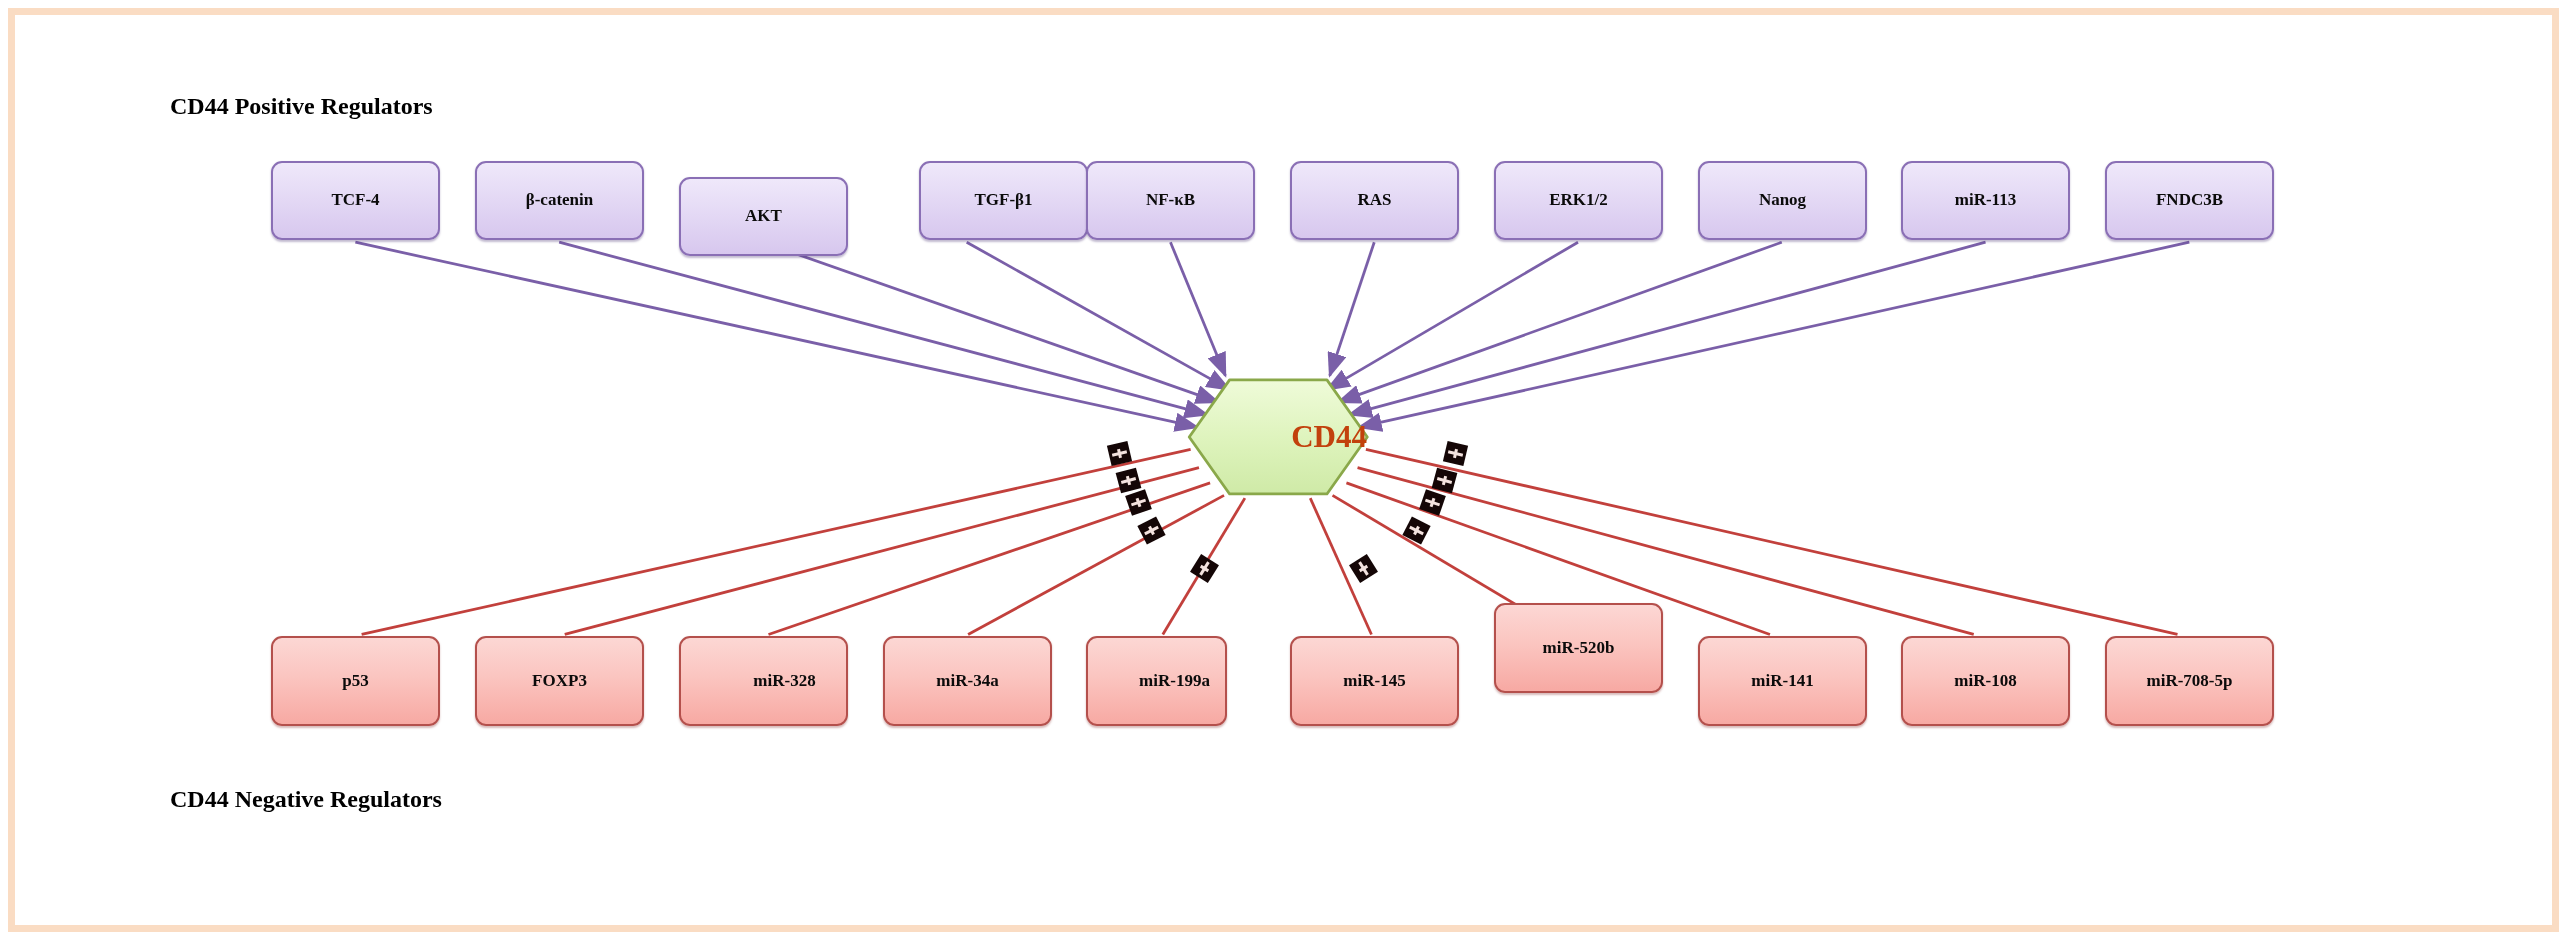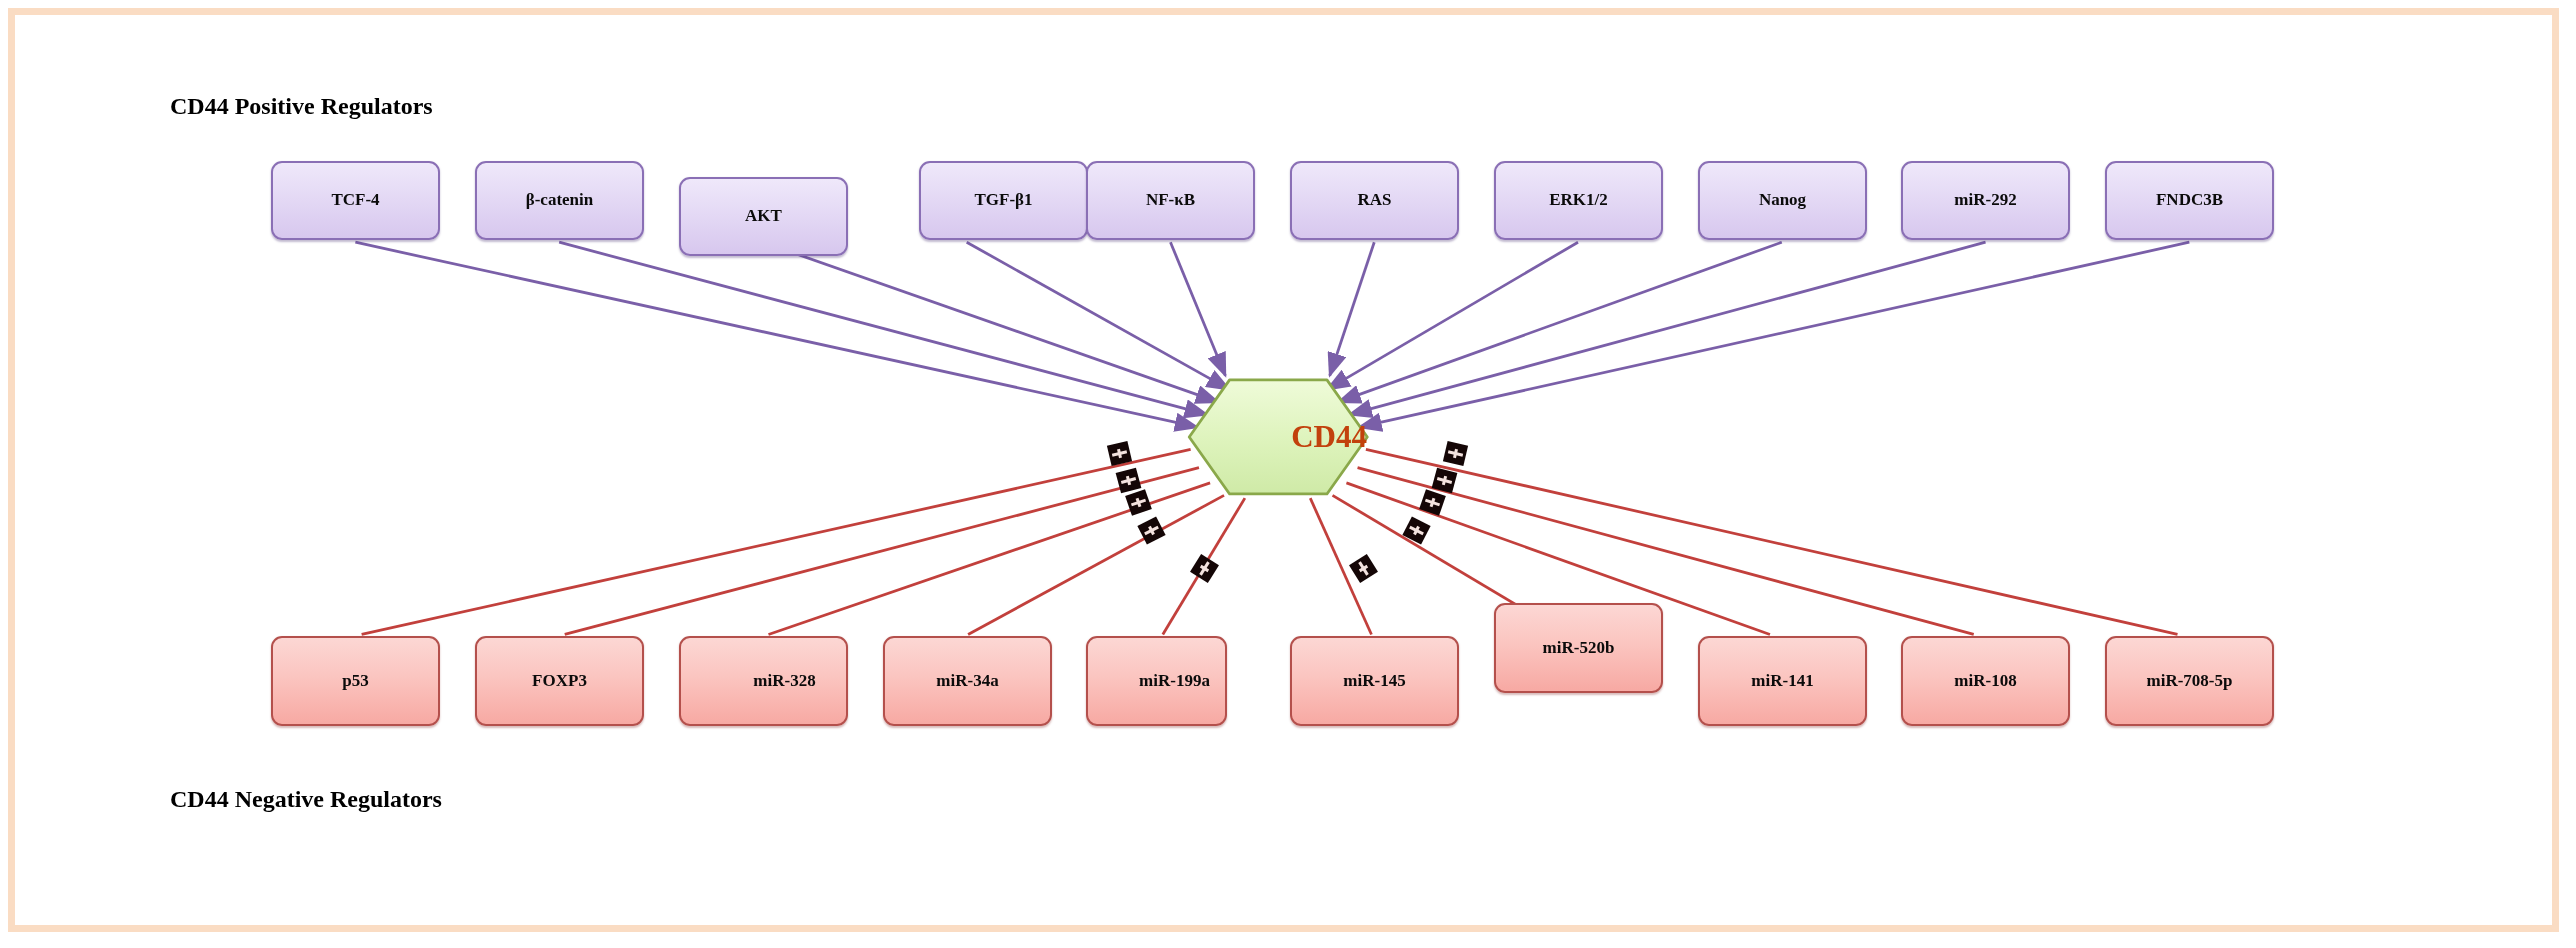--- a/index.html
+++ b/index.html
@@ -211,21 +211,21 @@
   <div class="node pos" style="left:1290px;top:161px;width:169px;height:79px;">
     <span>RAS</span>
     </div>
   <div class="node pos" style="left:1494px;top:161px;width:169px;height:79px;">
     <span>ERK1/2</span>
     </div>
   <div class="node pos" style="left:1698px;top:161px;width:169px;height:79px;">
     <span>Nanog</span>
     </div>
   <div class="node pos" style="left:1901px;top:161px;width:169px;height:79px;">
-    <span>miR-292</span>
+    <span>miR-113</span>
     </div>
   <div class="node pos" style="left:2105px;top:161px;width:169px;height:79px;">
     <span>FNDC3B</span>
     </div>
 
   <div class="node neg" style="left:271px;top:636px;width:169px;height:90px;">
     <span>p53</span>
     </div>
   <div class="node neg" style="left:475px;top:636px;width:169px;height:90px;">
     <span>FOXP3</span>

